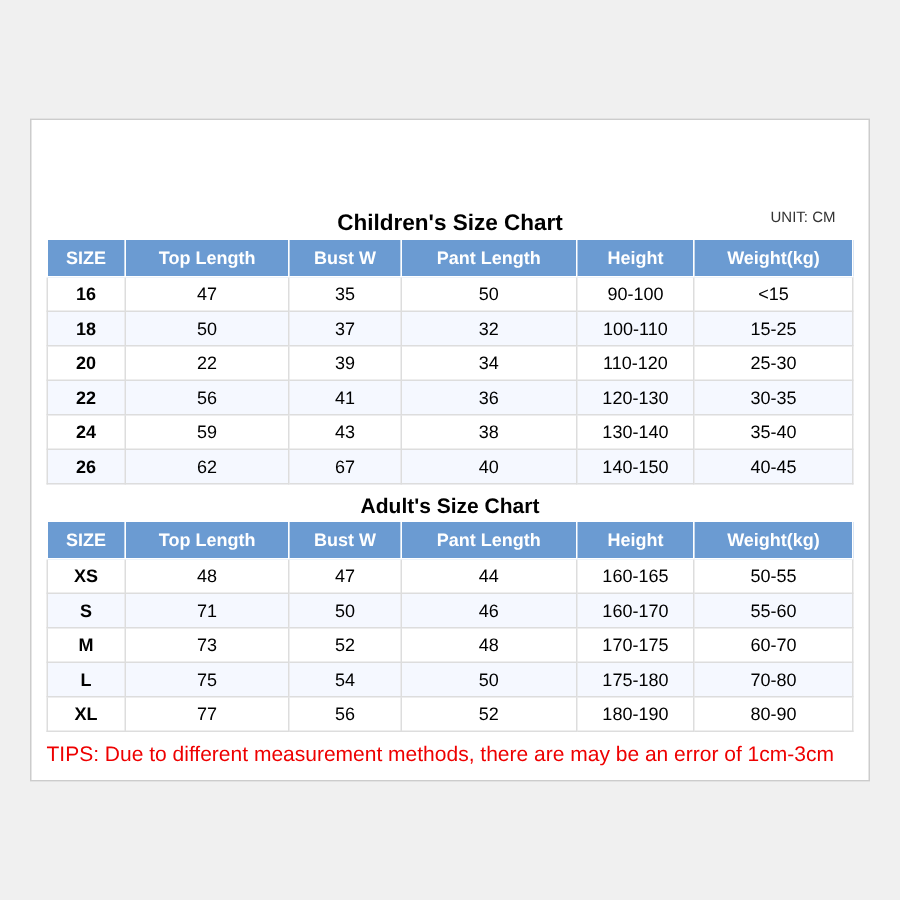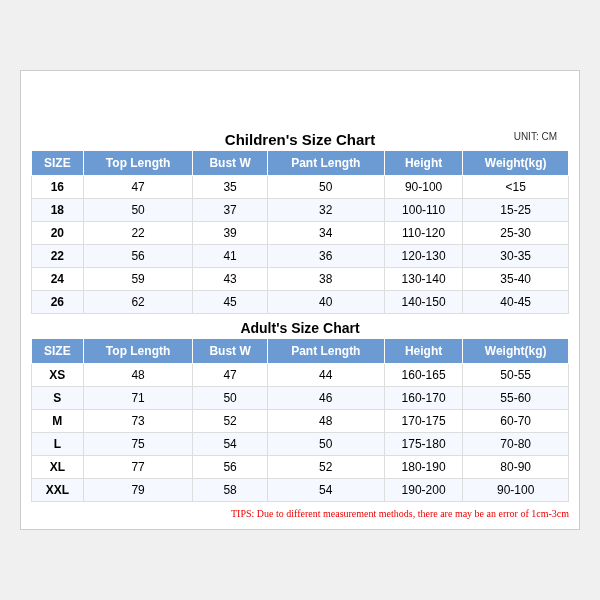--- a/index.html
+++ b/index.html
@@ -63,25 +63,24 @@
       font-weight: bold;
       margin-top: 16px;
     }
     .section-title {
       text-align: center;
       font-weight: bold;
       font-size: 14px;
       padding: 6px 0 2px;
     }
     .tips {
-      font-size: 10px;
+      font-size: 14px;
       color: #e00;
-      text-align: right;
+      text-align: left;
       padding-top: 6px;
-      font-family: Liberation Serif, serif;
     }
   </style>
 </head>
 <body>
 
 <div class="card">
 
   <div class="chart-title">
     <span>Children's Size Chart</span>
     <span class="unit-label">UNIT: CM</span>
@@ -135,21 +134,21 @@
           <td>24</td>
           <td>59</td>
           <td>43</td>
           <td>38</td>
           <td>130-140</td>
           <td>35-40</td>
         </tr>
         <tr>
           <td>26</td>
           <td>62</td>
-          <td>45</td>
+          <td>67</td>
           <td>40</td>
           <td>140-150</td>
           <td>40-45</td>
         </tr>
       </tbody>
   </table>
 
   <div class="section-title">
     <span>Adult's Size Chart</span>
   </div>
@@ -199,25 +198,17 @@
           <td>70-80</td>
         </tr>
         <tr>
           <td>XL</td>
           <td>77</td>
           <td>56</td>
           <td>52</td>
           <td>180-190</td>
           <td>80-90</td>
         </tr>
-        <tr>
-          <td>XXL</td>
-          <td>79</td>
-          <td>58</td>
-          <td>54</td>
-          <td>190-200</td>
-          <td>90-100</td>
-        </tr>
       </tbody>
   </table>
 
   <div class="tips">TIPS: Due to different measurement methods, there are may be an error of 1cm-3cm</div>
 </div>
 
 </body></html>

